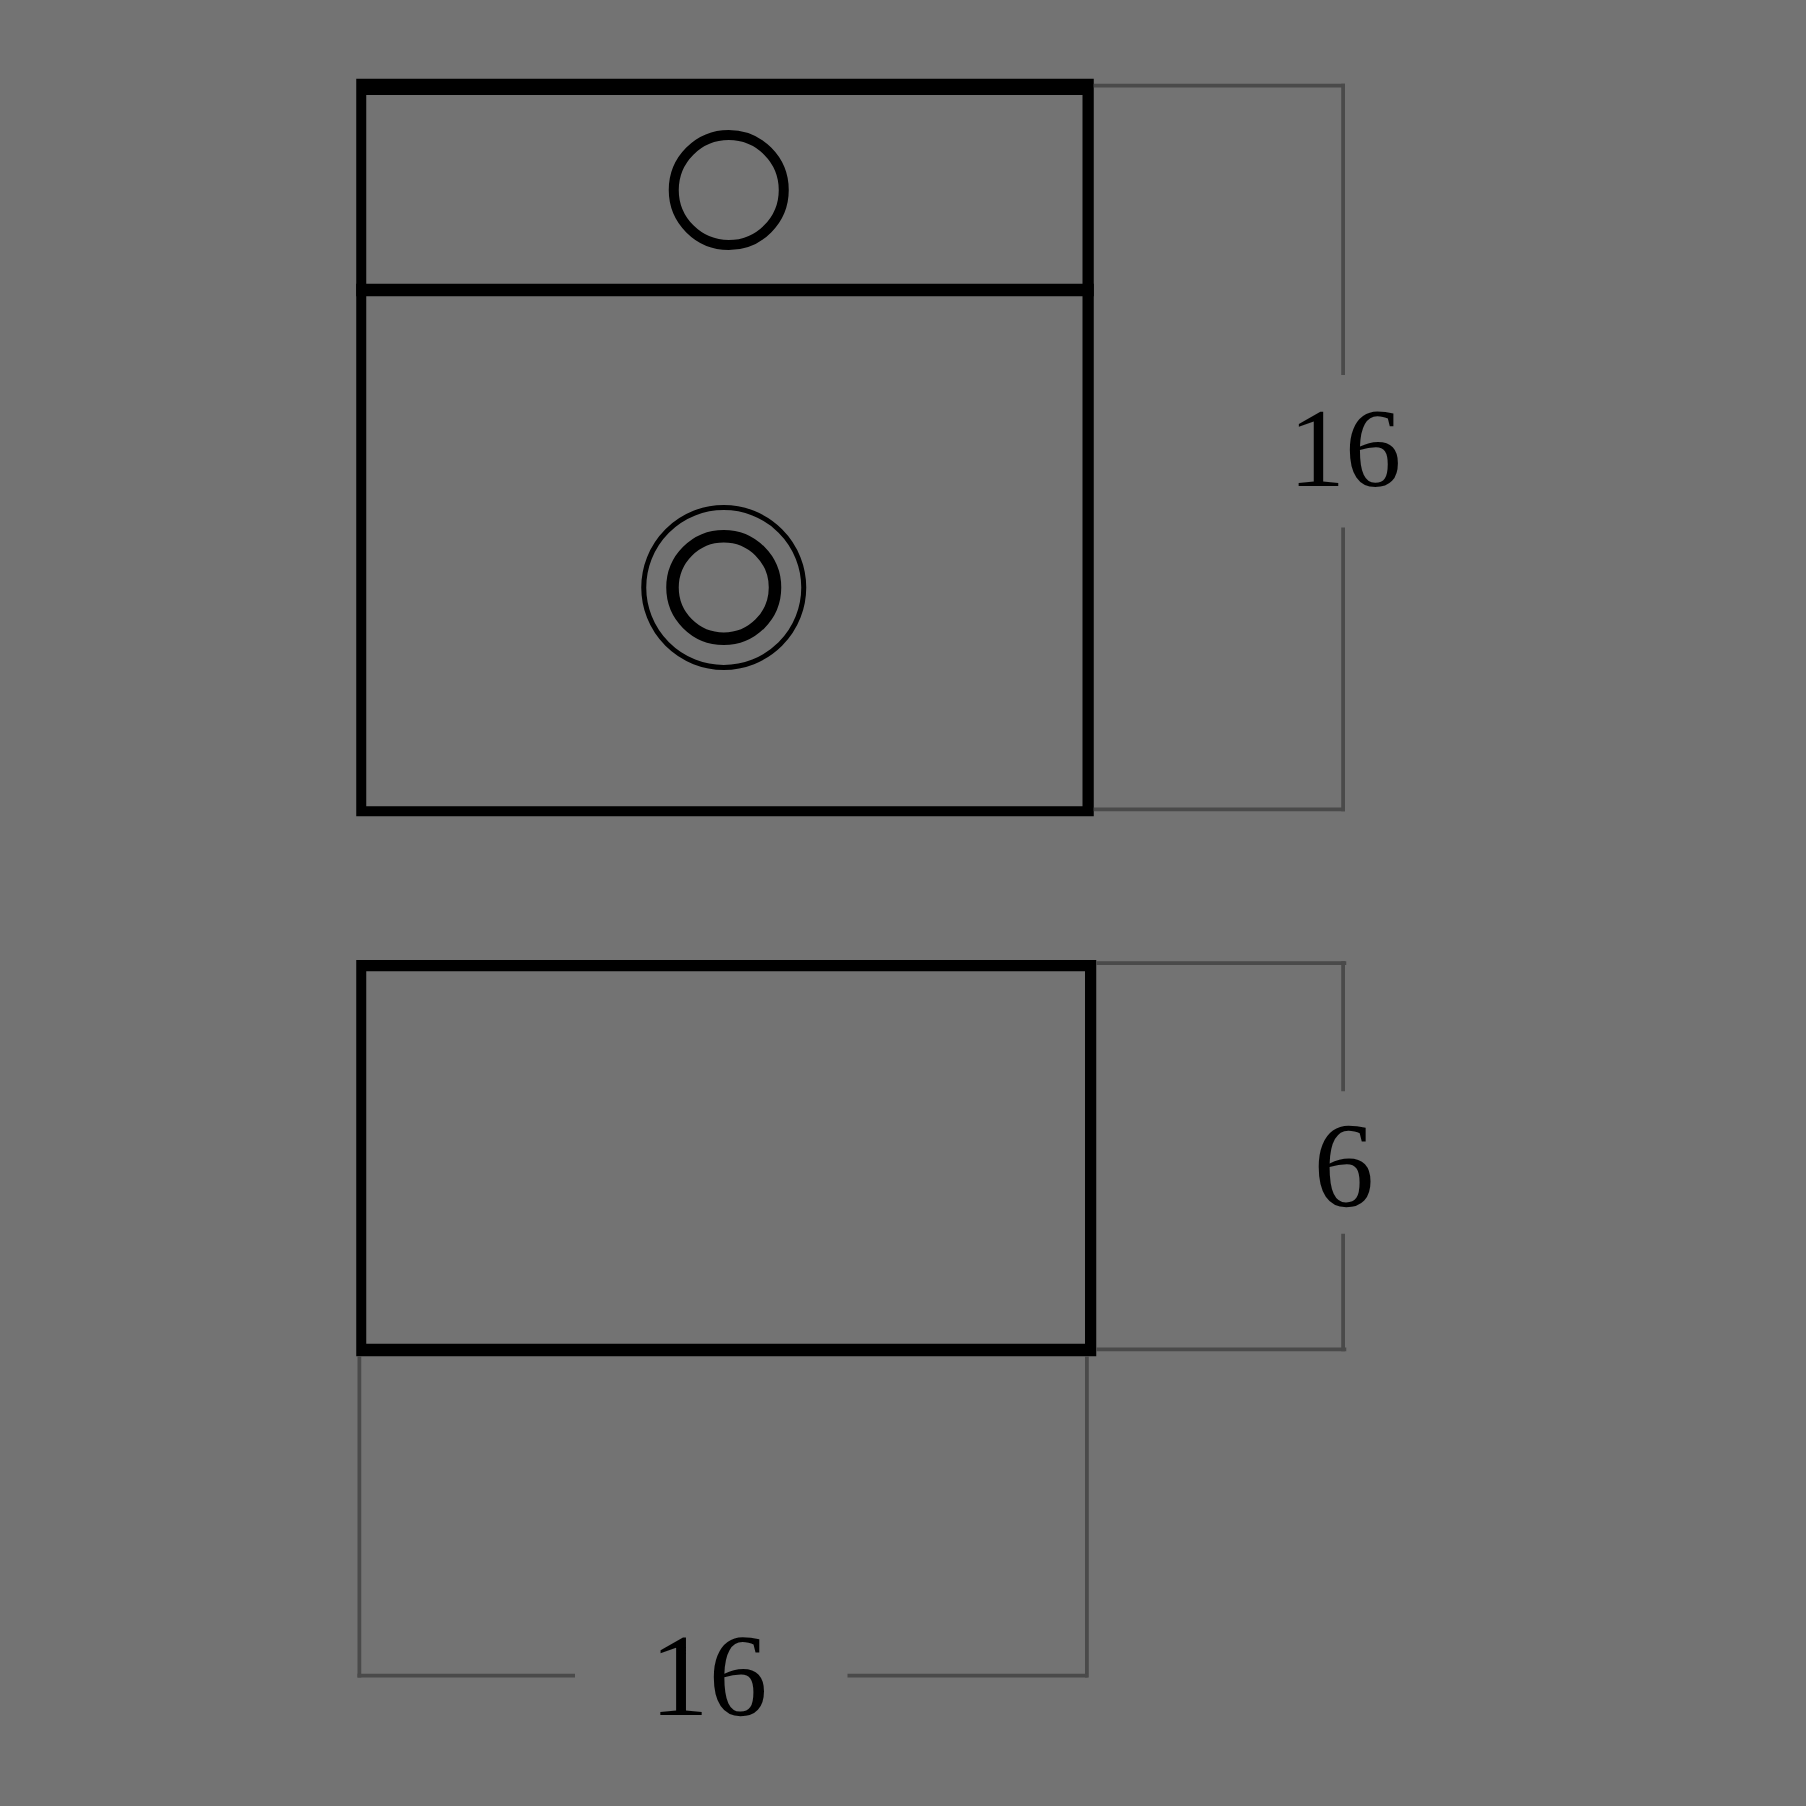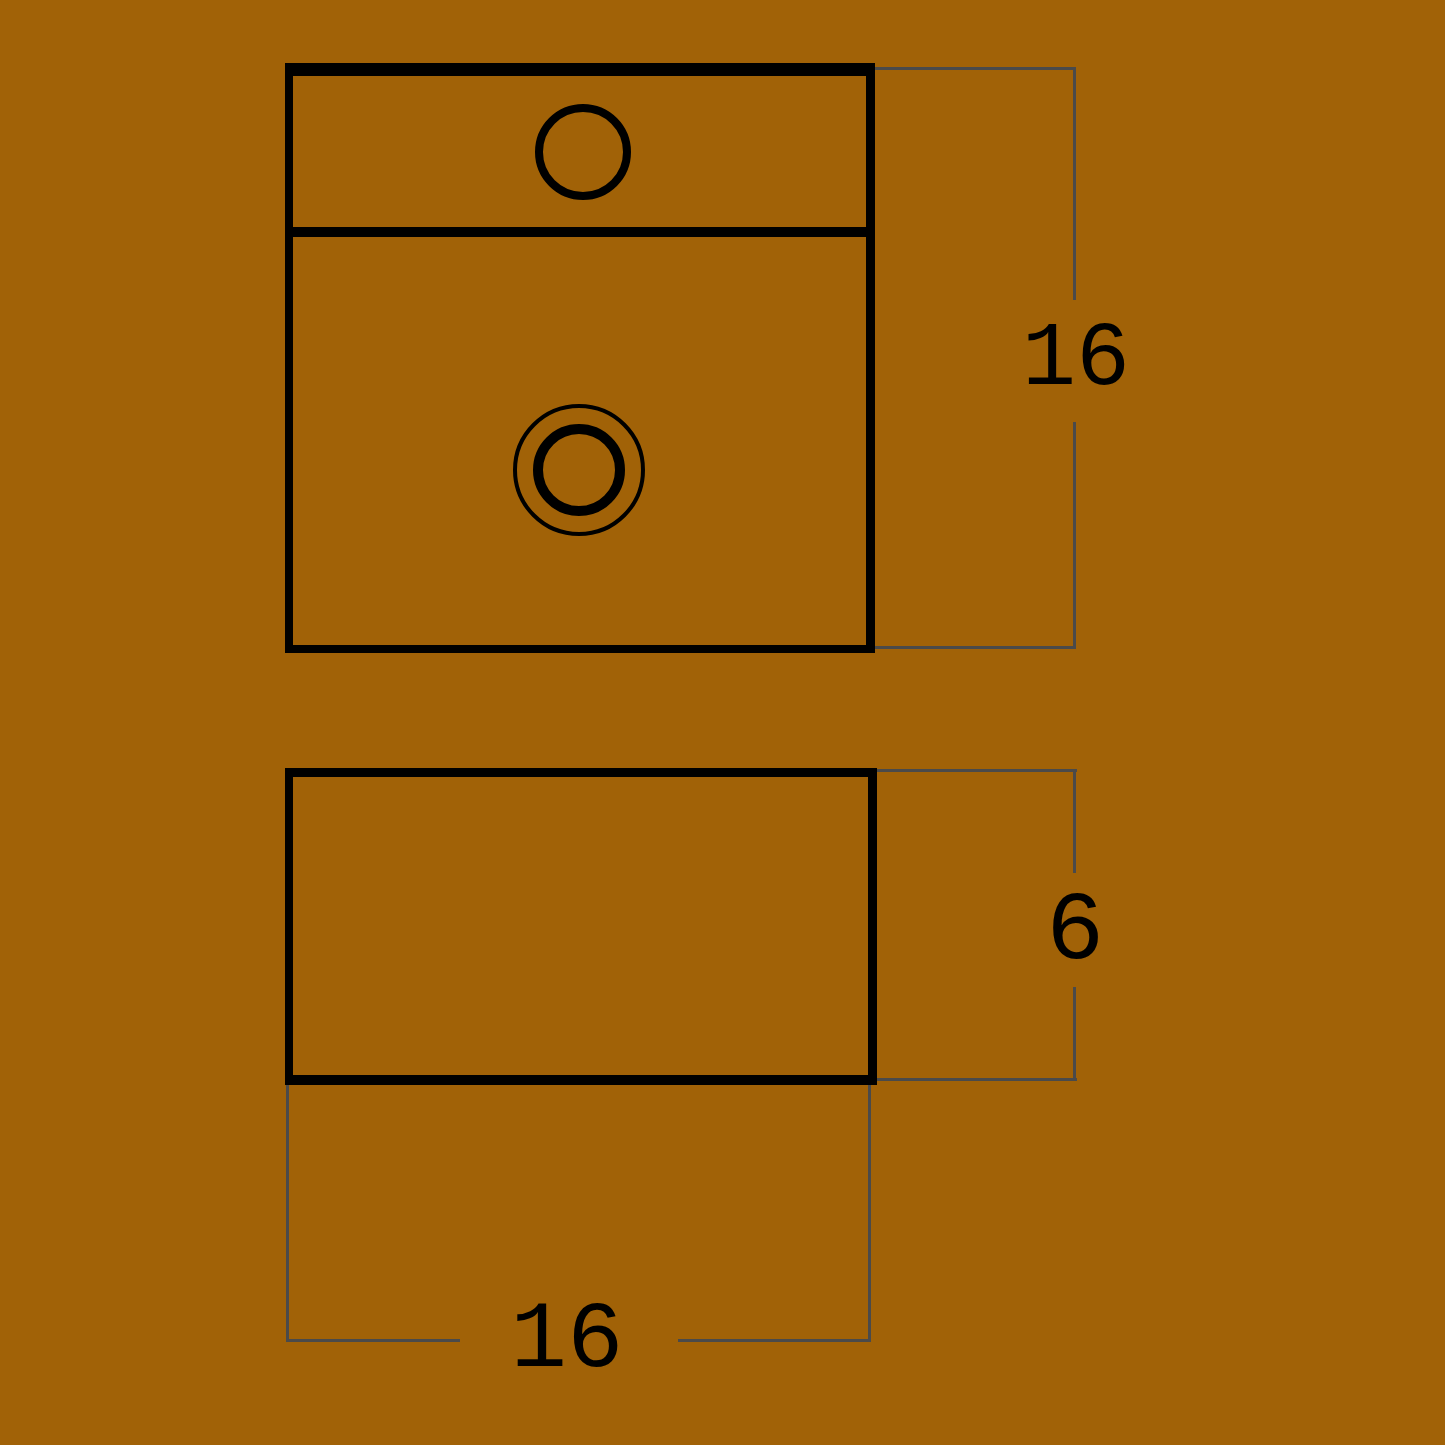--- a/index.html
+++ b/index.html
@@ -1,20 +1,20 @@
 <!DOCTYPE html>
 <html><head>
 <meta charset="utf-8">
 <style>
   html,body{margin:0;padding:0;background:#fff;}
   #canvas{
     position:relative;
     width:1445px;height:1445px;
-    background:#a16207;
-    font-family:Liberation Mono, monospace;
+    background:#737373;
+    font-family:Liberation Serif, serif;
     overflow:hidden;
   }
   .abs{position:absolute;}
 
   
   #plan-outline{
     left:285px;top:63px;width:590px;height:590px;
     box-sizing:border-box;
     border-left:8px solid #000;
     border-right:9px solid #000;

